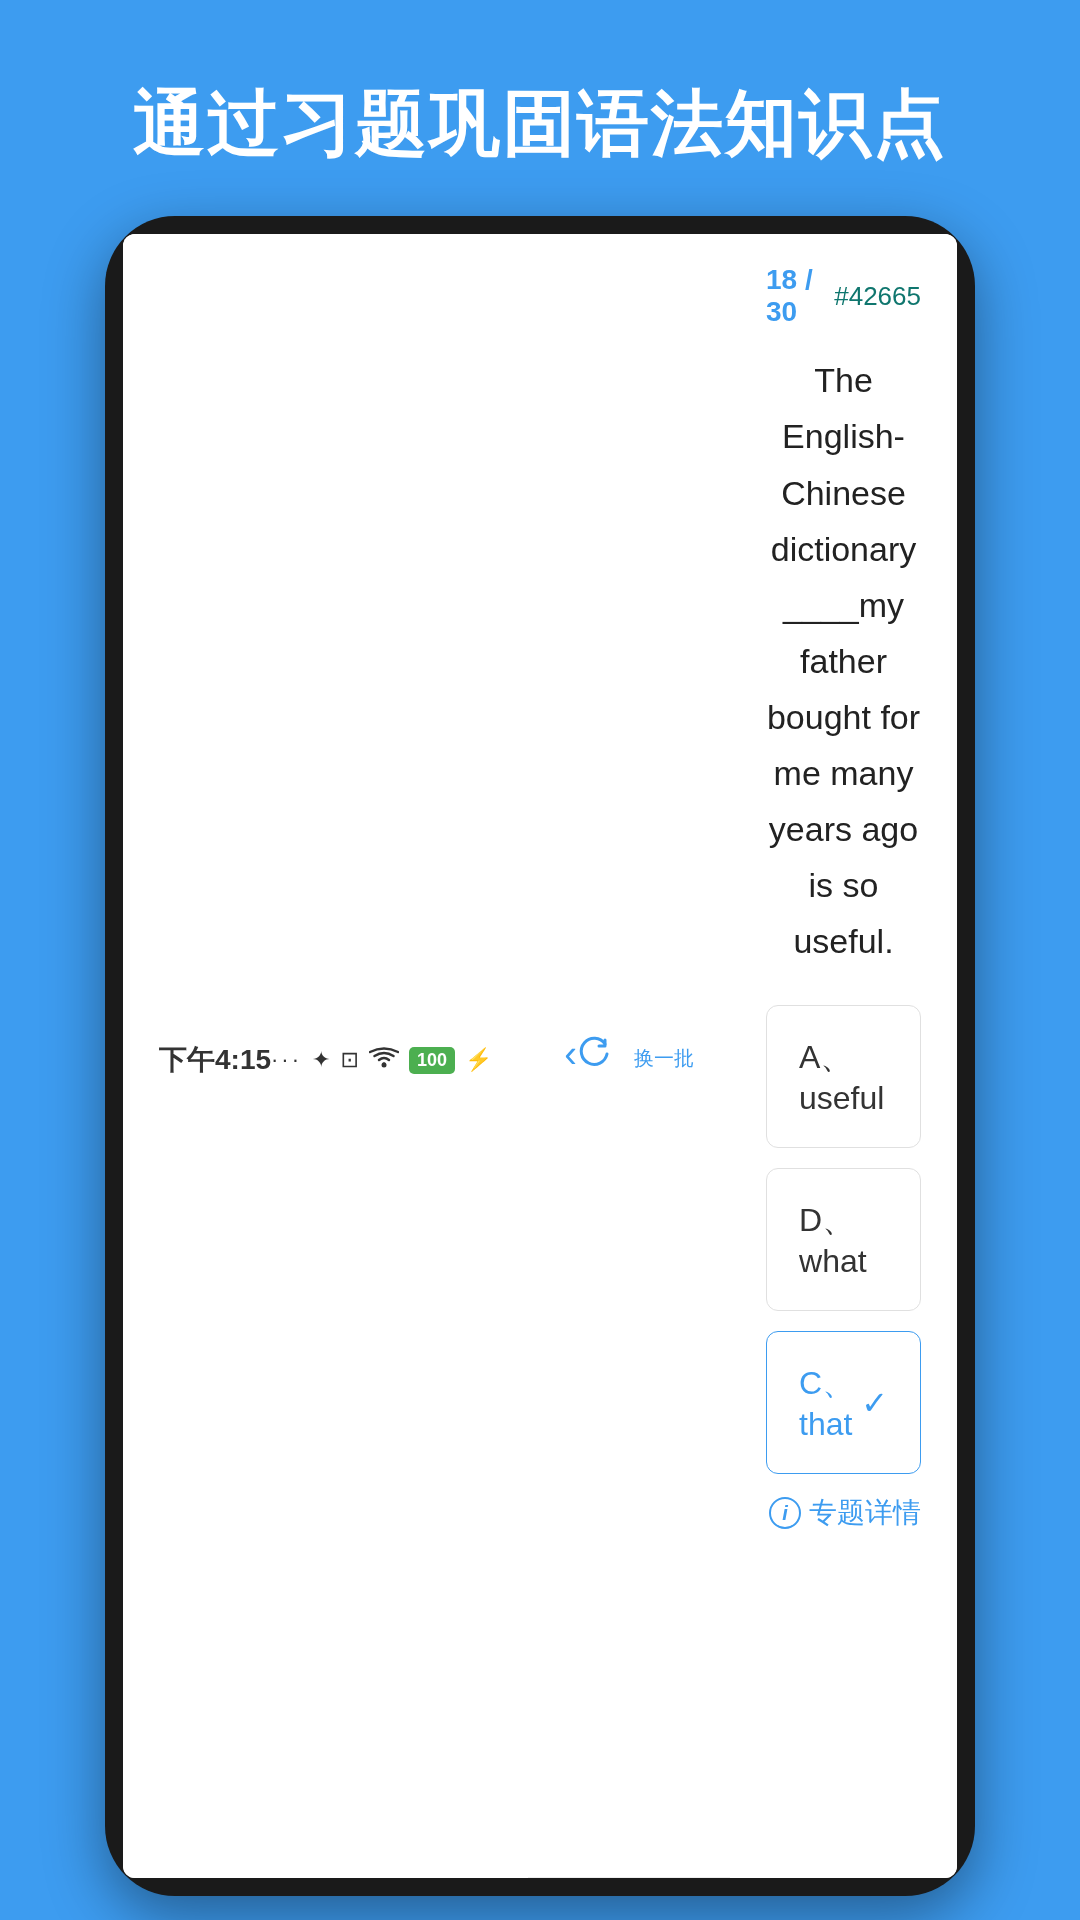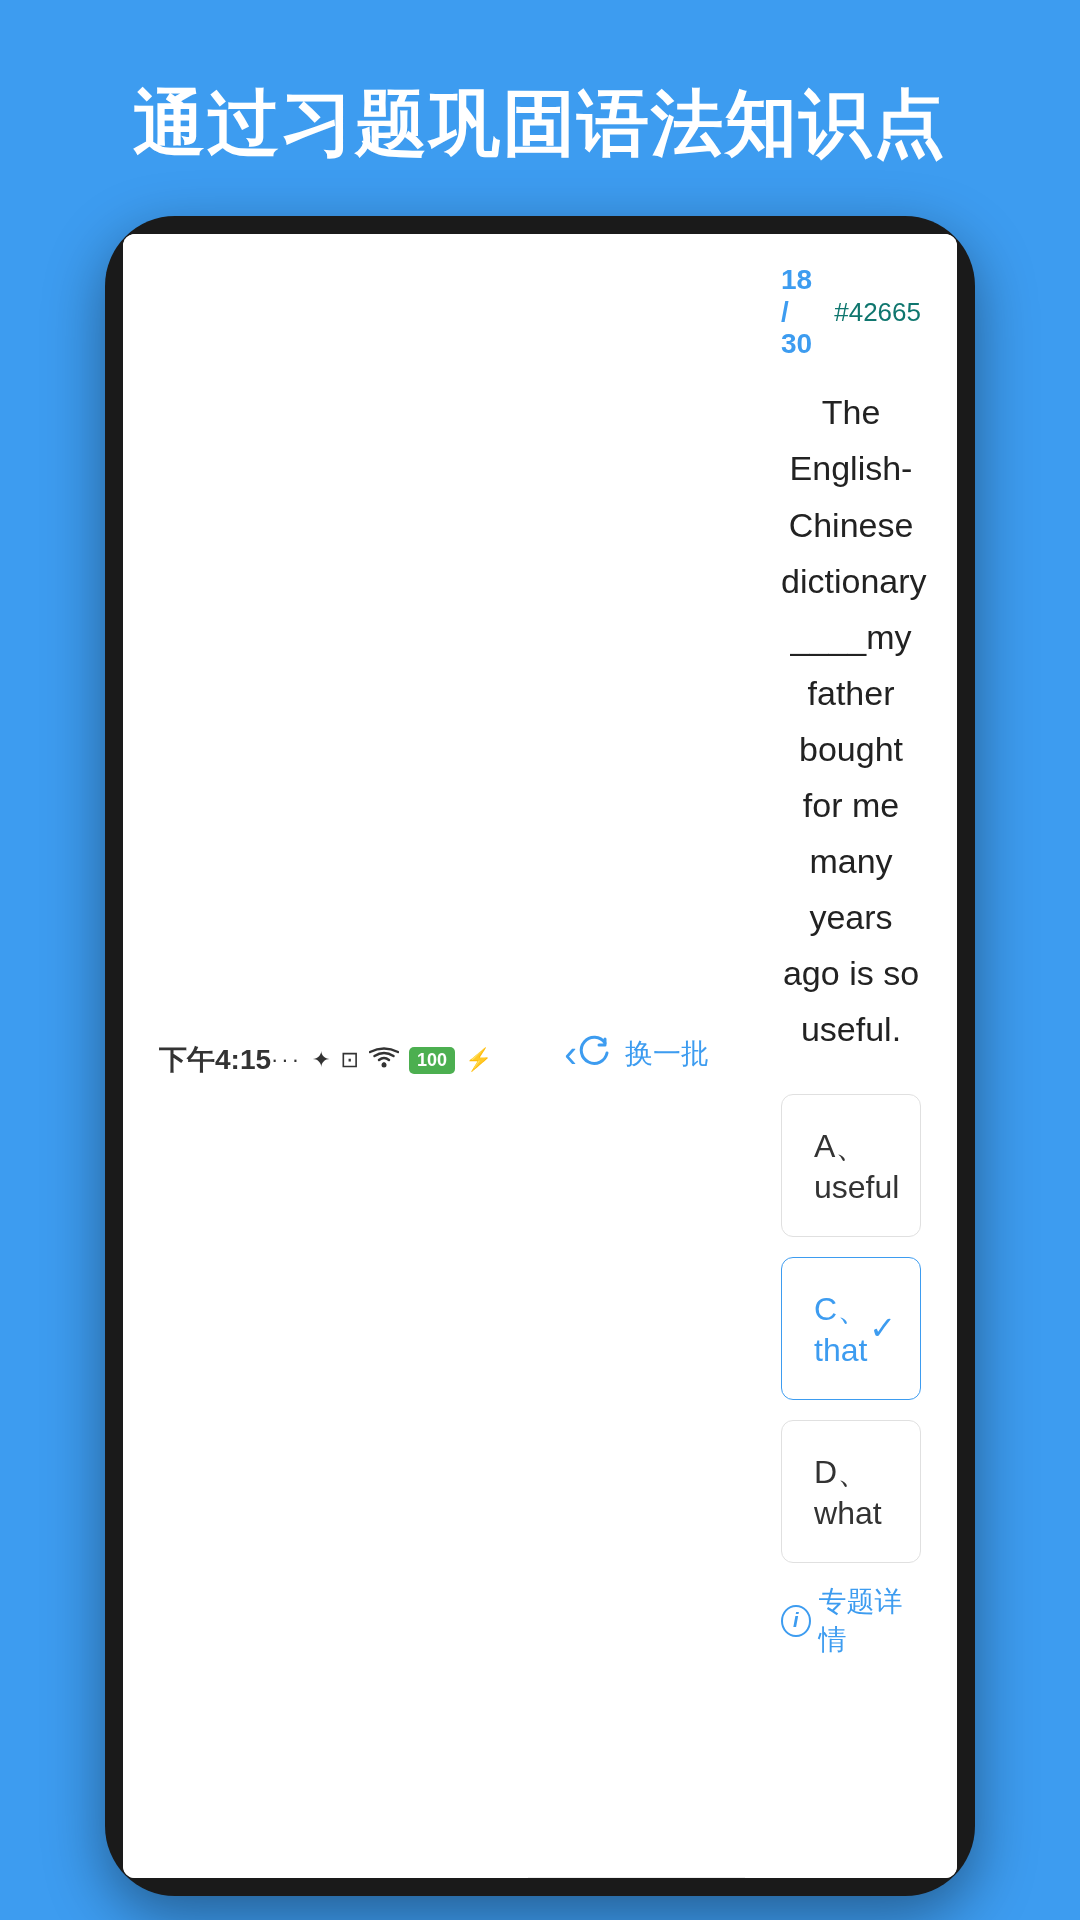--- a/index.html
+++ b/index.html
@@ -119,24 +119,24 @@
     }
 
     .nav-subtitle {
       color: #999;
       font-size: 24px;
       margin-top: 4px;
     }
 
     .refresh-btn {
       display: flex;
-      align-items: flex-start;
-      gap: 12px;
-      color: #3d9cf0;
-      font-size: 28px;
+      align-items: flex-end;
+      gap: 21px;
+      color: #3d9cf0;
+      font-size: 20px;
       cursor: pointer;
     }
 
     .refresh-icon {
       width: 36px;
       height: 36px;
     }
 
     
     .content-area {
@@ -278,29 +278,29 @@
         <span class="question-id">#42665</span>
       </div>
 
       <div class="question-text">The English-Chinese dictionary ____my father bought for me many years ago is so useful.</div>
 
       <div class="option-item">
         <span>A、useful</span>
       </div>
 
 
+      <div class="option-item">
+        <span>D、what</span>
+      </div>
+
       <div class="option-item selected">
         <span>C、that</span>
         <span class="check-icon">✓</span>
       </div>
 
-      <div class="option-item">
-        <span>D、what</span>
-      </div>
-
 
       <div class="detail-link">
         <div class="info-circle">i</div>
         <span>专题详情</span>
       </div>
 
     </div>
   </div>
 </div>
 

